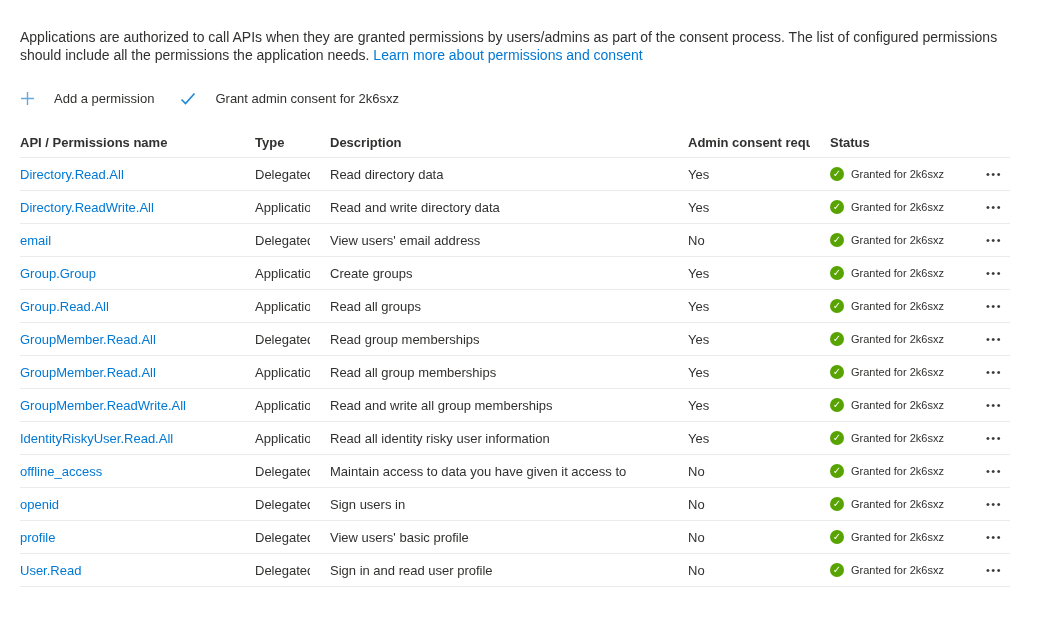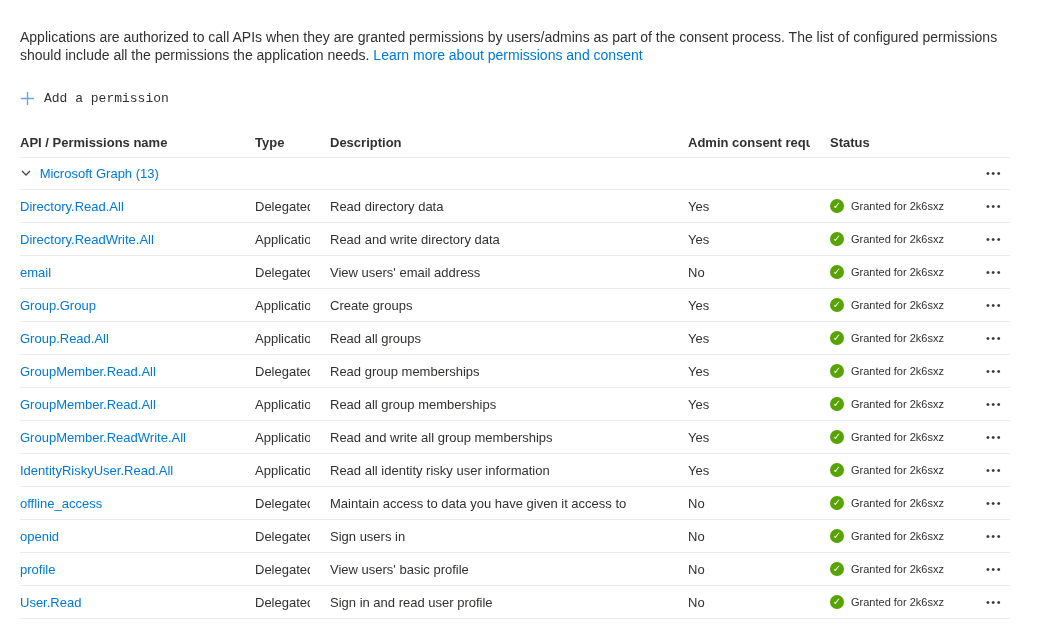--- a/index.html
+++ b/index.html
@@ -9,22 +9,22 @@
     color: var(--text-dark, #323130);
     width: 1057px; height: 628px; overflow: hidden;
   }
   .page { padding: 14px 20px 0 20px; }
   .page-title { font-size: 16px; font-weight: 600; color: var(--text-dark, #323130); letter-spacing: .2px; }
   .desc { margin-top: 14px; font-size: 14px; line-height: 1.32; max-width: 1012px; color: var(--text-dark, #323130); }
   .desc a { color: var(--link-blue, #0078d4); text-decoration: none; cursor: pointer; }
 
   .toolbar { margin-top: 21px; display: flex; align-items: center; gap: 26px; height: 26px; }
   .toolbar-btn {
-    display: inline-flex; align-items: center; gap: 9px;
-    background: none; border: none; font-family: Liberation Mono, monospace;
+    display: inline-flex; align-items: center; gap: 19px;
+    background: none; border: none; font-family: Liberation Sans, sans-serif;
     font-size: 13px; color: var(--text-dark, #323130); cursor: pointer; padding: 0;
   }
   .icon-plus { color: var(--toolbar-plus-blue, #62a9e0); display: inline-flex; }
   .icon-check { color: var(--toolbar-check-blue, #1a86d4); display: inline-flex; }
 
   table { border-collapse: collapse; table-layout: fixed; width: 990px; margin-top: 16px; }
   th, td { font-size: 13px; text-align: left; vertical-align: middle; height: 32px; padding: 0 0 0 20px; white-space: nowrap; overflow: hidden; }
   thead th { font-weight: 700; color: var(--text-dark, #323130); border-bottom: 1px solid var(--border-gray, #edebe9); height: 30px; }
   thead th.first, td.first { padding-left: 0; }
   tbody tr { border-bottom: 1px solid var(--border-gray, #edebe9); }
@@ -57,20 +57,28 @@
 
   <div class="toolbar">
     <button class="toolbar-btn">
       <span class="icon-plus">
         <svg width="15" height="15" viewBox="0 0 14 14">
             <path d="M7 1v12M1 7h12" stroke="currentColor" stroke-width="1.3" fill="none"></path>
           </svg>
       </span>
       <span>Add a permission</span>
     </button>
+    <button class="toolbar-btn">
+      <span class="icon-check">
+        <svg width="16" height="13" viewBox="0 0 16 13">
+            <path d="M1.5 7.5l4 4 9-10" stroke="currentColor" stroke-width="1.6" fill="none"></path>
+          </svg>
+      </span>
+      <span>Grant admin consent for 2k6sxz</span>
+    </button>
   </div>
 
   <table>
     <colgroup>
       <col style="width:215px">
         <col style="width:75px">
         <col style="width:358px">
       <col style="width:142px">
         <col style="width:158px">
         <col style="width:42px">
@@ -79,33 +87,20 @@
       <tr>
         <th class="first">API / Permissions name</th>
         <th>Type</th>
         <th>Description</th>
         <th>Admin consent requ...</th>
         <th>Status</th>
         <th></th>
       </tr>
     </thead>
     <tbody id="rows-body">
-      <tr class="group-row">
-        <td colspan="5" class="group-cell first">
-          <span class="chevron">
-            <svg width="12" height="12" viewBox="0 0 12 12">
-                <path d="M2 4l4 4 4-4" fill="none" stroke="currentColor" stroke-width="1.3"></path>
-              </svg>
-          </span>
-          <a href="#" class="link">Microsoft Graph (13)</a>
-        </td>
-        <td class="menu-cell">
-          <button class="menu-btn"><span>•••</span></button>
-        </td>
-      </tr>
 
   <tr class="data-row">
     <td class="name-cell first">
       <a href="#" class="link">Directory.Read.All</a>
     </td>
     <td>Delegated</td>
     <td>Read directory data</td>
     <td>Yes</td>
     <td>
       <div class="status-cell">

